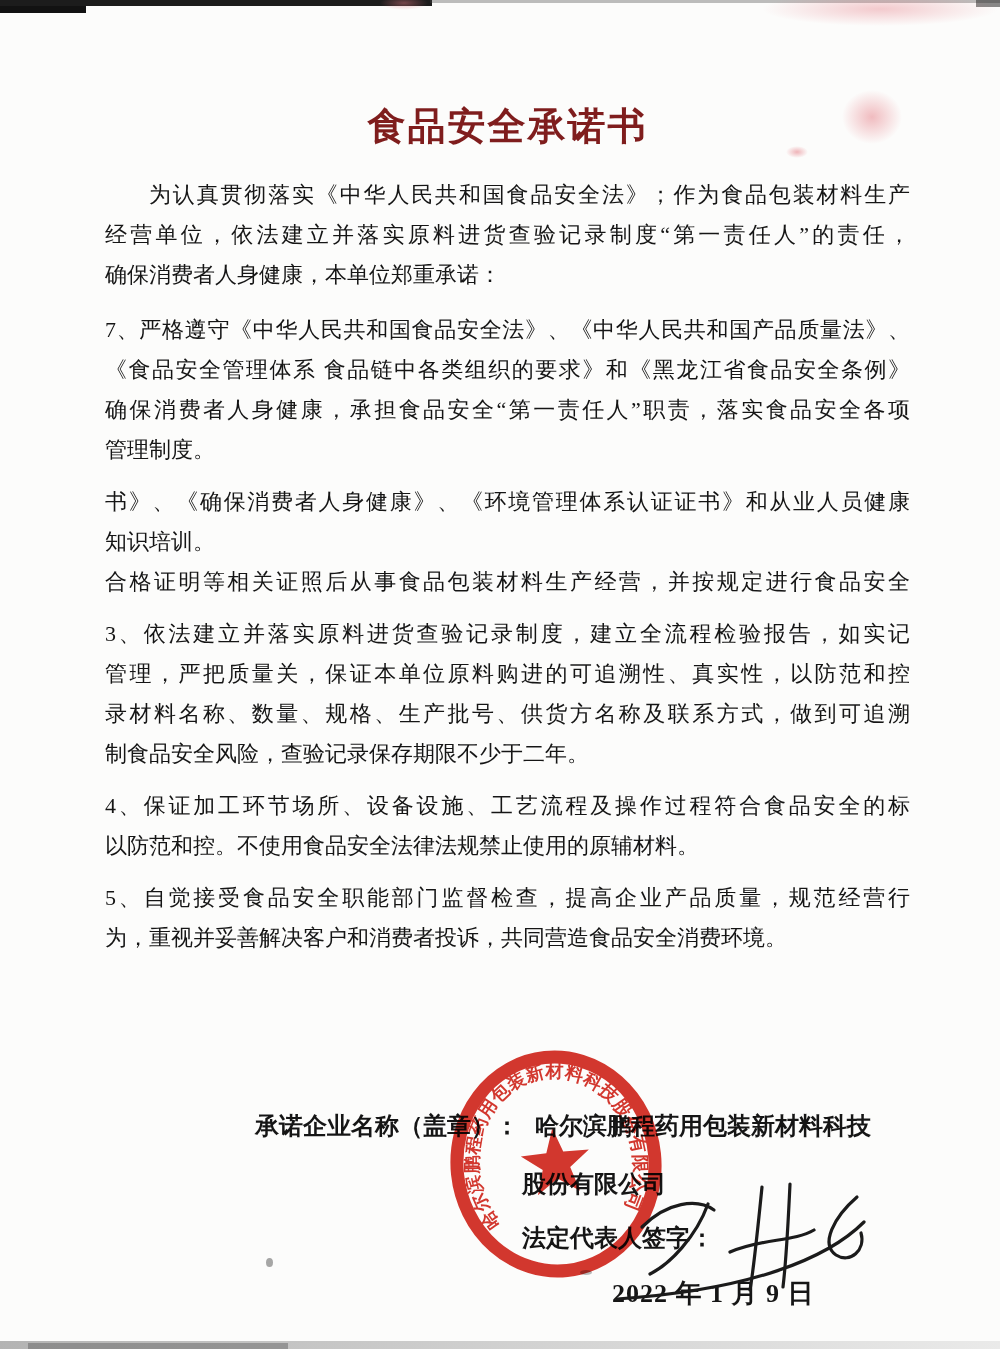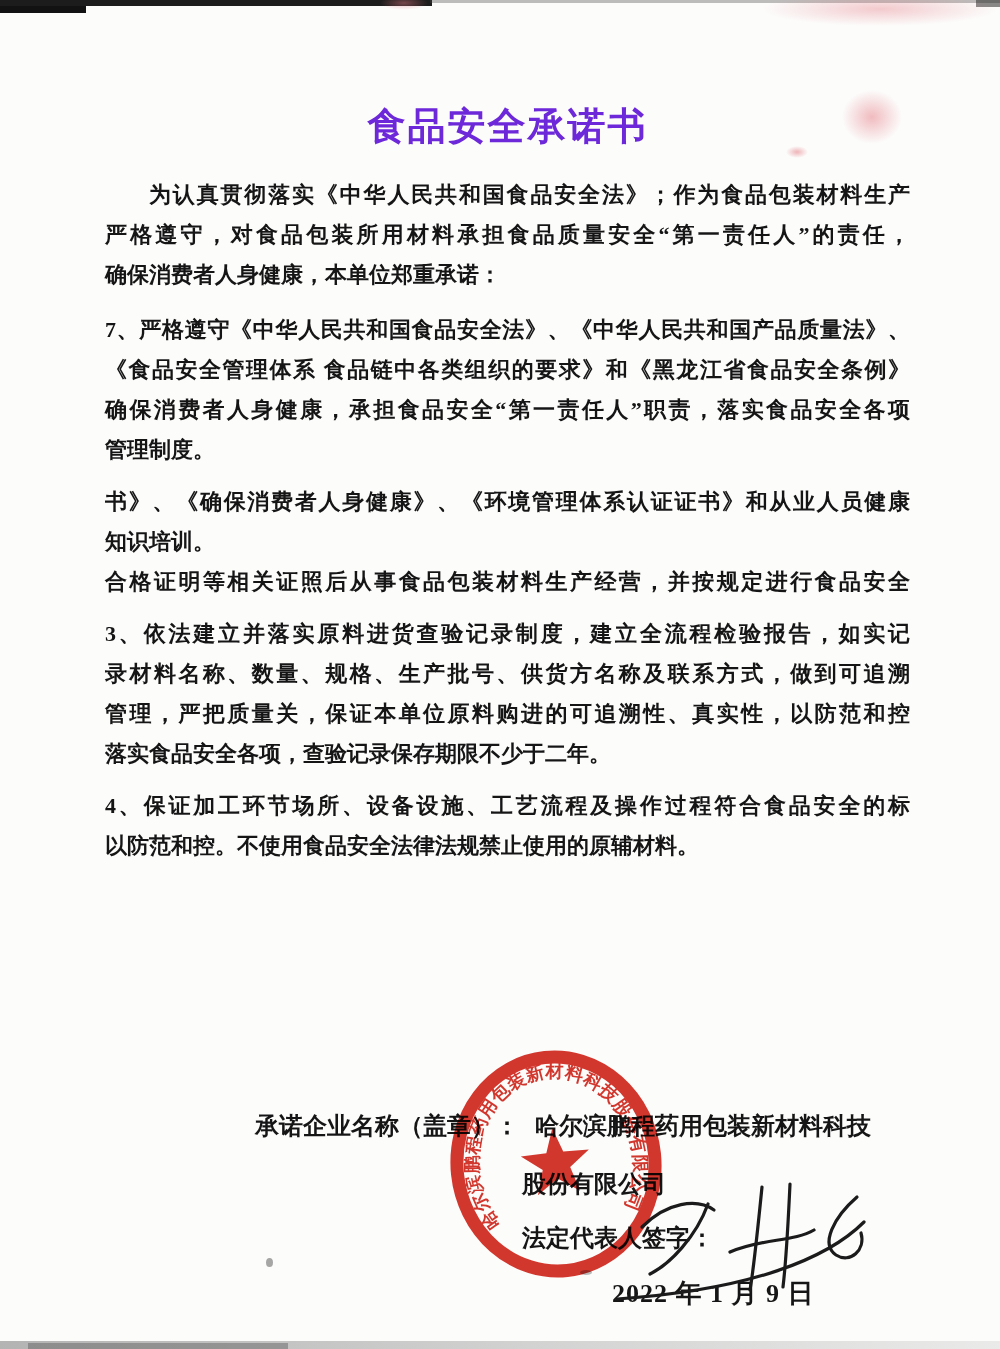--- a/index.html
+++ b/index.html
@@ -28,28 +28,28 @@
   .smudge-topmid  { left:380px; top:-4px;  width:48px; height:14px;
                     background:radial-gradient(closest-side, rgba(228,120,130,.45), rgba(228,120,130,0)); }
   .speck1 { left:266px; top:1258px; width:7px;  height:9px;  background:rgba(80,80,80,.5);  border-radius:50%; }
   .speck2 { left:580px; top:1270px; width:12px; height:5px;  background:rgba(120,120,120,.5); border-radius:50%; }
 
   
   .title {
     position:absolute; left:105px; top:101px; width:805px;
     margin:0; text-align:center;
     font-size:38px; font-weight:bold; letter-spacing:2px;
-    color:#6d28d9;
+    color:#7f1d1d;
   }
   .content { position:absolute; left:105px; top:175px; width:805px; }
   .para { margin:0 0 12px 0; }
   .para.intro { margin-bottom:15px; }
   .para:last-child { margin-bottom:0; }
   .line {
-    line-height:40px; font-size:22px; font-weight:700;
+    line-height:40px; font-size:22px; font-weight:400;
     text-align:justify; text-align-last:justify; text-justify:inter-character;
   }
   .line.last { text-align:right; text-align-last:left; }
   .para.intro .line:first-child { text-indent:2em; }
 
   
   .sigline { position:absolute; line-height:36px; font-size:24px; font-weight:600; white-space:nowrap; }
   .company-line { left:255px; top:1108px; }
   .company-name { margin-left:16px; }
   .company-cont { left:522px; top:1166px; }
@@ -80,43 +80,47 @@
   <div class="smudge smudge-topedge"></div>
   <div class="smudge smudge-topmid"></div>
   <div class="smudge speck1"></div>
   <div class="smudge speck2"></div>
 
   <h1 class="title">食品安全承诺书</h1>
 
   <div class="content">
     <div class="para intro">
         <div class="line">为认真贯彻落实《中华人民共和国食品安全法》；作为食品包装材料生产</div>
-        <div class="line">严格遵守，对食品包装所用材料承担食品质量安全“第一责任人”的责任，</div>
+        <div class="line">经营单位，依法建立并落实原料进货查验记录制度“第一责任人”的责任，</div>
         <div class="line last">确保消费者人身健康，本单位郑重承诺：</div>
       </div>
     <div class="para">
         <div class="line">7、严格遵守《中华人民共和国食品安全法》、《中华人民共和国产品质量法》、</div>
         <div class="line">《食品安全管理体系 食品链中各类组织的要求》和《黑龙江省食品安全条例》</div>
         <div class="line">确保消费者人身健康，承担食品安全“第一责任人”职责，落实食品安全各项</div>
         <div class="line last">管理制度。</div>
       </div>
     <div class="para">
         <div class="line">书》、《确保消费者人身健康》、《环境管理体系认证证书》和从业人员健康</div>
         <div class="line last">知识培训。</div>
         <div class="line">合格证明等相关证照后从事食品包装材料生产经营，并按规定进行食品安全</div>
       </div>
     <div class="para">
         <div class="line">3、依法建立并落实原料进货查验记录制度，建立全流程检验报告，如实记</div>
+        <div class="line">管理，严把质量关，保证本单位原料购进的可追溯性、真实性，以防范和控</div>
         <div class="line">录材料名称、数量、规格、生产批号、供货方名称及联系方式，做到可追溯</div>
-        <div class="line">管理，严把质量关，保证本单位原料购进的可追溯性、真实性，以防范和控</div>
-        <div class="line last">落实食品安全各项，查验记录保存期限不少于二年。</div>
+        <div class="line last">制食品安全风险，查验记录保存期限不少于二年。</div>
       </div>
     <div class="para">
         <div class="line">4、保证加工环节场所、设备设施、工艺流程及操作过程符合食品安全的标</div>
         <div class="line last">以防范和控。不使用食品安全法律法规禁止使用的原辅材料。</div>
+      </div>
+    <div class="para">
+        <div class="line">5、自觉接受食品安全职能部门监督检查，提高企业产品质量，规范经营行</div>
+        <div class="line last">为，重视并妥善解决客户和消费者投诉，共同营造食品安全消费环境。</div>
       </div>
   </div>
 
   <div class="sigline company-line">
     <span>承诺企业名称（盖章）：</span><span class="company-name">哈尔滨鹏程药用包装新材料科技</span>
   </div>
   <div class="sigline company-cont">股份有限公司</div>
   <div class="sigline signer-line">法定代表人签字：</div>
   <div class="sigline date-line">2022 年 1 月 9 日</div>
 

